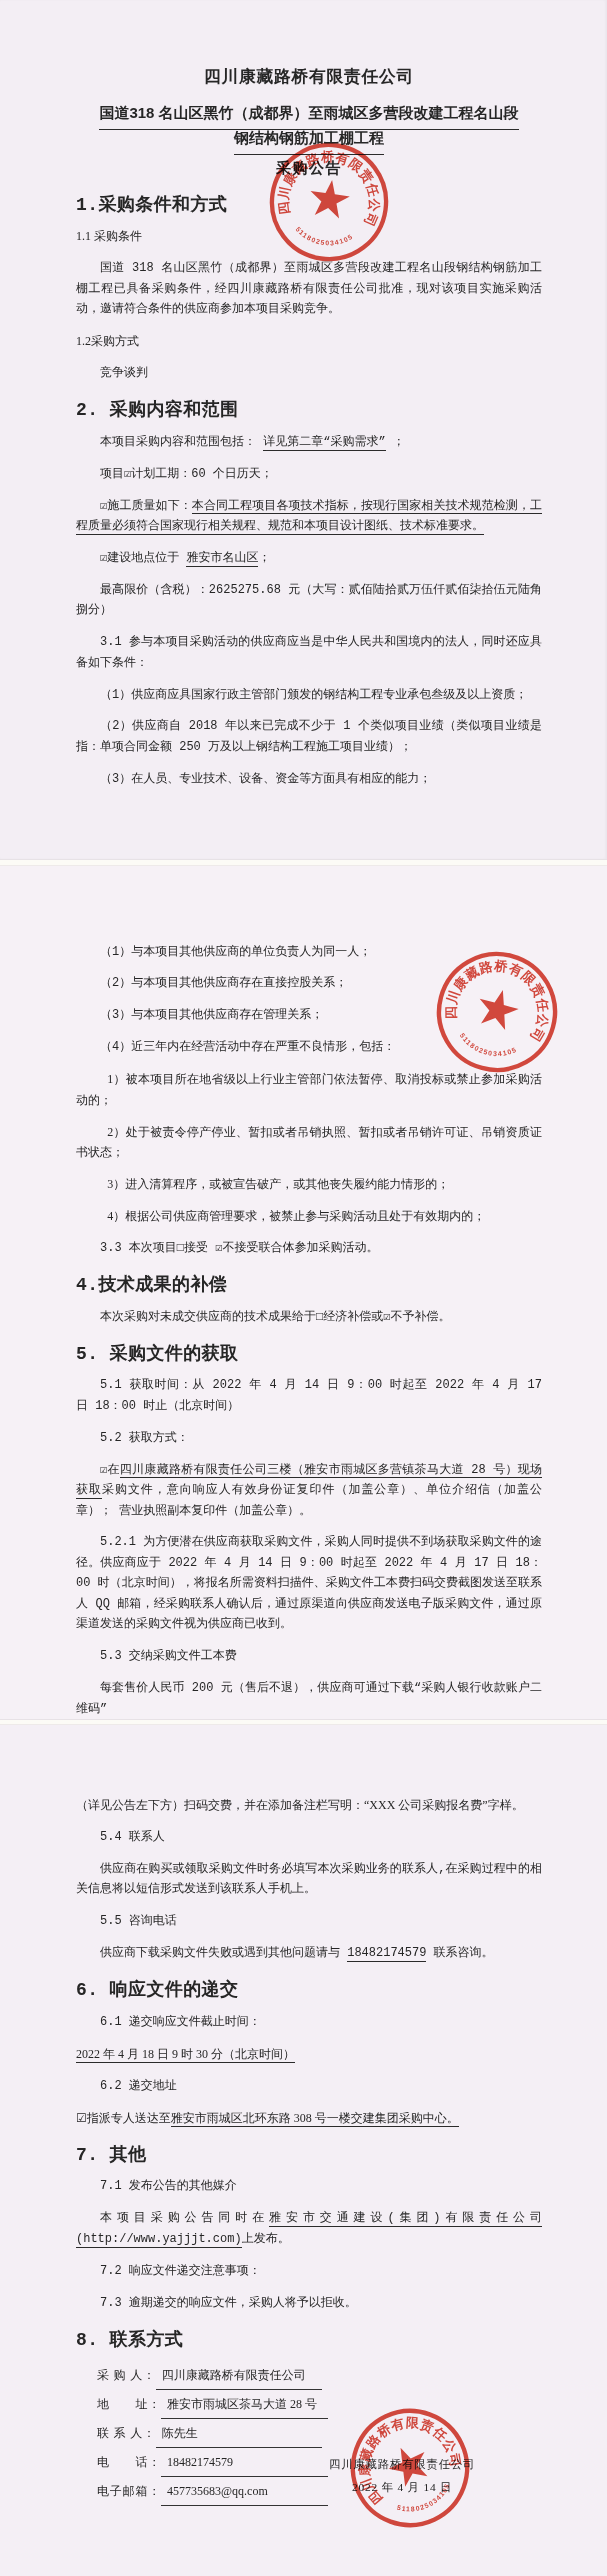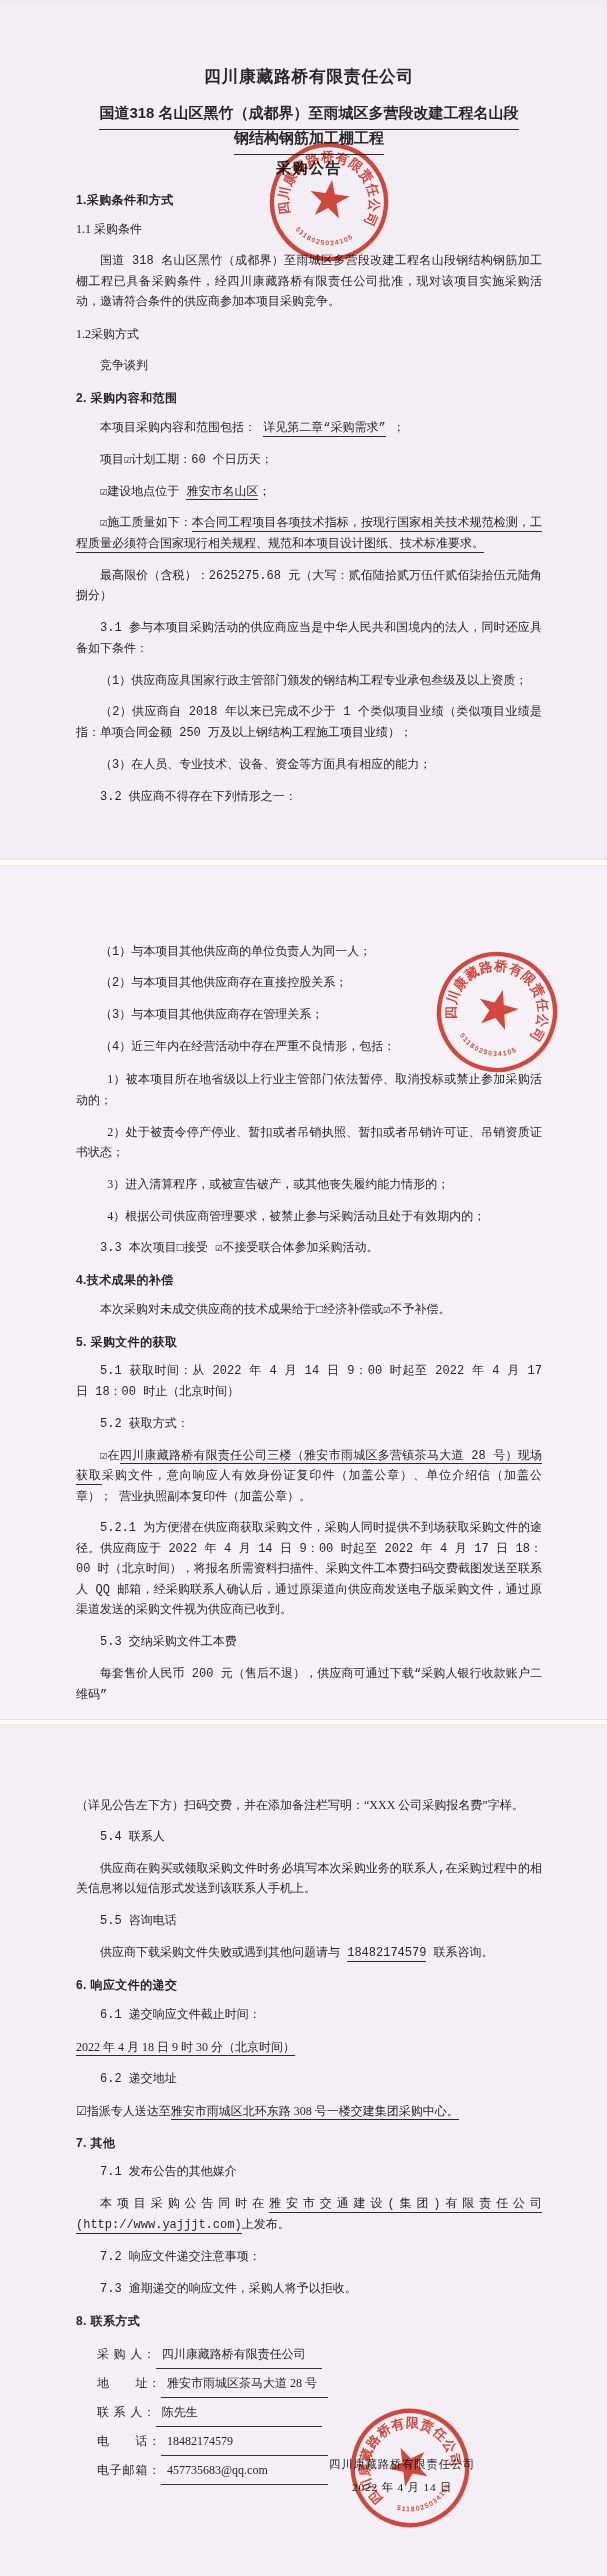--- a/index.html
+++ b/index.html
@@ -32,22 +32,22 @@
     font-family:"Liberation Sans","DejaVu Sans",sans-serif;
     font-weight:700;font-size:15px;text-align:center;line-height:25px;margin:0;
   }
   .t-doc{
     font-family:"Liberation Sans","DejaVu Sans",sans-serif;
     font-weight:700;font-size:15px;text-align:center;margin:9px 0 0;letter-spacing:1.5px;
   }
   .uline{border-bottom:1.1px solid #2b2b2b;padding-bottom:8px;}
   
   .sec{
-    font-family:Liberation Sans, sans-serif;
-    font-weight:700;font-size:12px;margin:13.7px 0 10.6px;letter-spacing:0.4px;
+    font-family:Liberation Mono, monospace;
+    font-weight:700;font-size:18px;margin:13.7px 0 10.6px;letter-spacing:0.4px;
   }
   .p{font-size:12px;line-height:20.5px;margin:0 0 11.4px;text-align:justify;}
   .ind{text-indent:2em;font-family:Liberation Mono, monospace;}
   .ind3{text-indent:2.6em;}
   .u{border-bottom:0.8px solid #2b2b2b;padding-bottom:0.8px;}
   
   .crow{font-size:12px;line-height:28px;margin:0;padding-left:21px;white-space:nowrap;}
   .clabel{display:inline-block;letter-spacing:0.8px;}
   .cvalue{display:inline-block;min-width:156px;border-bottom:0.8px solid #333;padding:0 4.6px 0 6px;}
   
@@ -74,29 +74,28 @@
 
     <h4 class="sec">1.采购条件和方式</h4>
     <p class="p">1.1 采购条件</p>
     <p class="p ind">国道 318 名山区黑竹（成都界）至雨城区多营段改建工程名山段钢结构钢筋加工棚工程已具备采购条件，经四川康藏路桥有限责任公司批准，现对该项目实施采购活动，邀请符合条件的供应商参加本项目采购竞争。</p>
     <p class="p">1.2采购方式</p>
     <p class="p ind">竞争谈判</p>
 
     <h4 class="sec">2. 采购内容和范围</h4>
     <p class="p ind"><span>本项目采购内容和范围包括： </span><span class="u">详见第二章“采购需求”</span><span> ；</span></p>
     <p class="p ind">项目☑计划工期：60 个日历天；</p>
+    <p class="p ind"><span>☑施工质量如下：</span><span class="u">本合同工程项目各项技术指标，按现行国家相关技术规范检测，工程质量必须符合国家现行相关规程、规范和本项目设计图纸、技术标准要求。</span></p>
     <p class="p ind"><span>☑建设地点位于 </span><span class="u">雅安市名山区</span><span>；</span></p>
-    <p class="p ind"><span>☑施工质量如下：</span><span class="u">本合同工程项目各项技术指标，按现行国家相关技术规范检测，工程质量必须符合国家现行相关规程、规范和本项目设计图纸、技术标准要求。</span></p>
     <p class="p ind">最高限价（含税）：2625275.68 元（大写：贰佰陆拾贰万伍仟贰佰柒拾伍元陆角捌分）</p>
 
     <p class="p ind">3.1 参与本项目采购活动的供应商应当是中华人民共和国境内的法人，同时还应具备如下条件：</p>
     <p class="p ind">（1）供应商应具国家行政主管部门颁发的钢结构工程专业承包叁级及以上资质；</p>
     <p class="p ind">（2）供应商自 2018 年以来已完成不少于 1 个类似项目业绩（类似项目业绩是指：单项合同金额 250 万及以上钢结构工程施工项目业绩）；</p>
     <p class="p ind">（3）在人员、专业技术、设备、资金等方面具有相应的能力；</p>
-    <p class="p ind">3.2 供应商不得存在下列情形之一：</p>
   </section>
 
   <div class="page-gap"></div>
 
   <section class="page page-2">
     <p class="p ind">（1）与本项目其他供应商的单位负责人为同一人；</p>
     <p class="p ind">（2）与本项目其他供应商存在直接控股关系；</p>
     <p class="p ind">（3）与本项目其他供应商存在管理关系；</p>
     <p class="p ind">（4）近三年内在经营活动中存在严重不良情形，包括：</p>
     <p class="p ind3">1）被本项目所在地省级以上行业主管部门依法暂停、取消投标或禁止参加采购活动的；</p>

